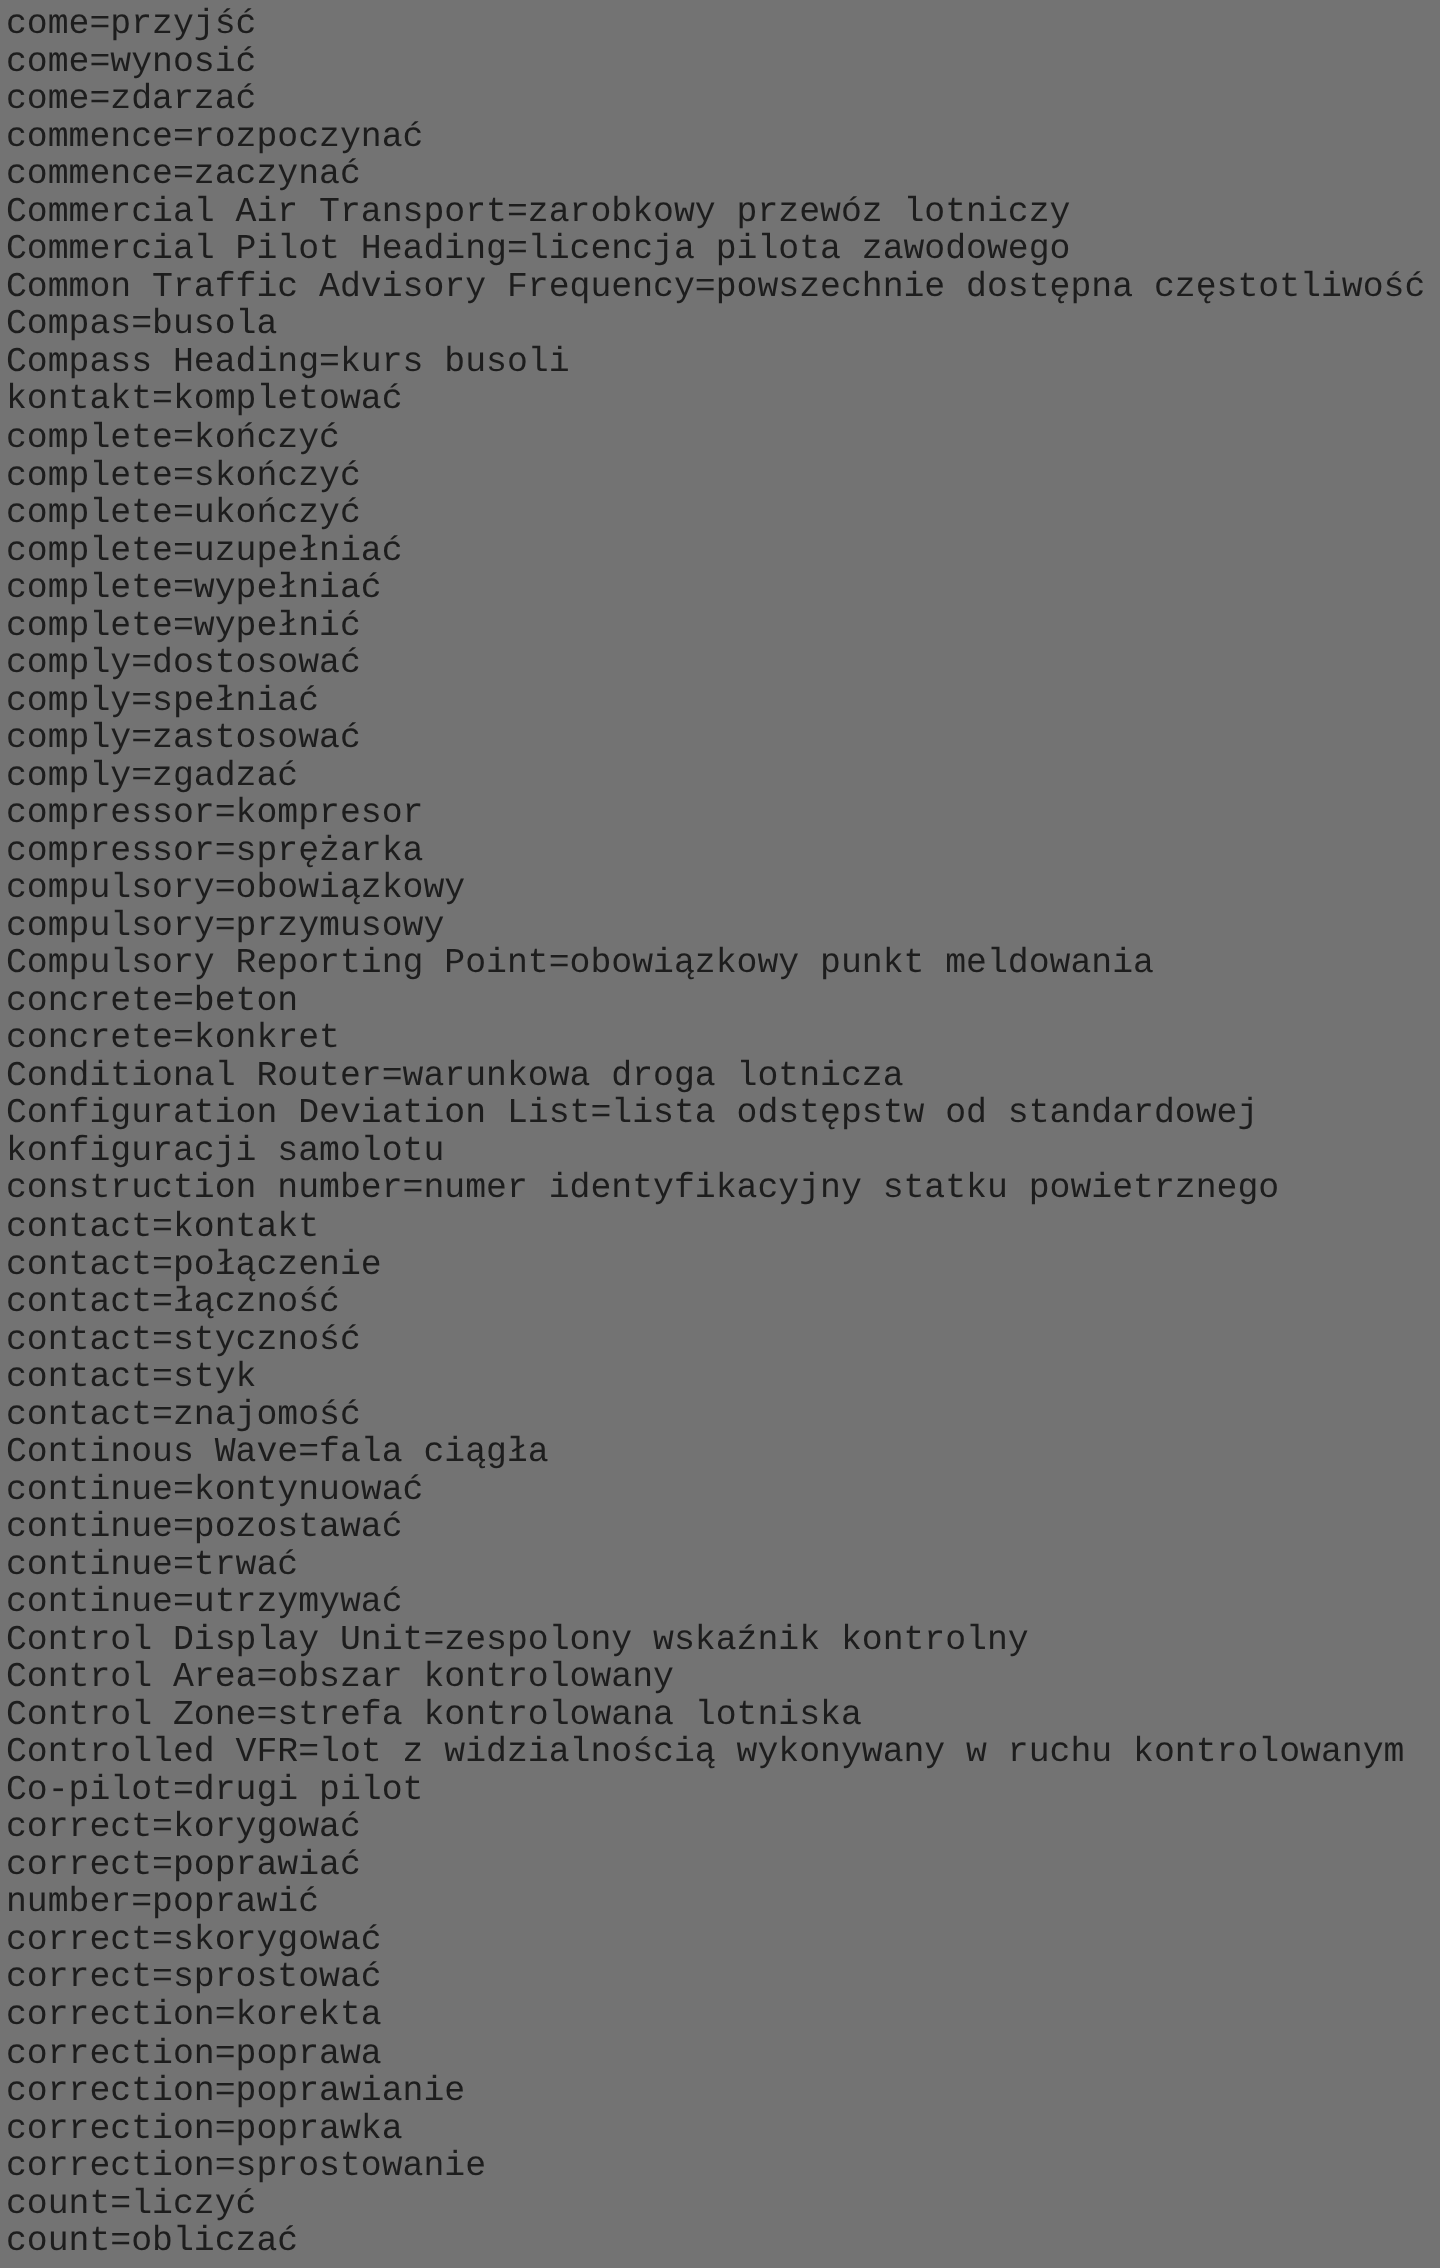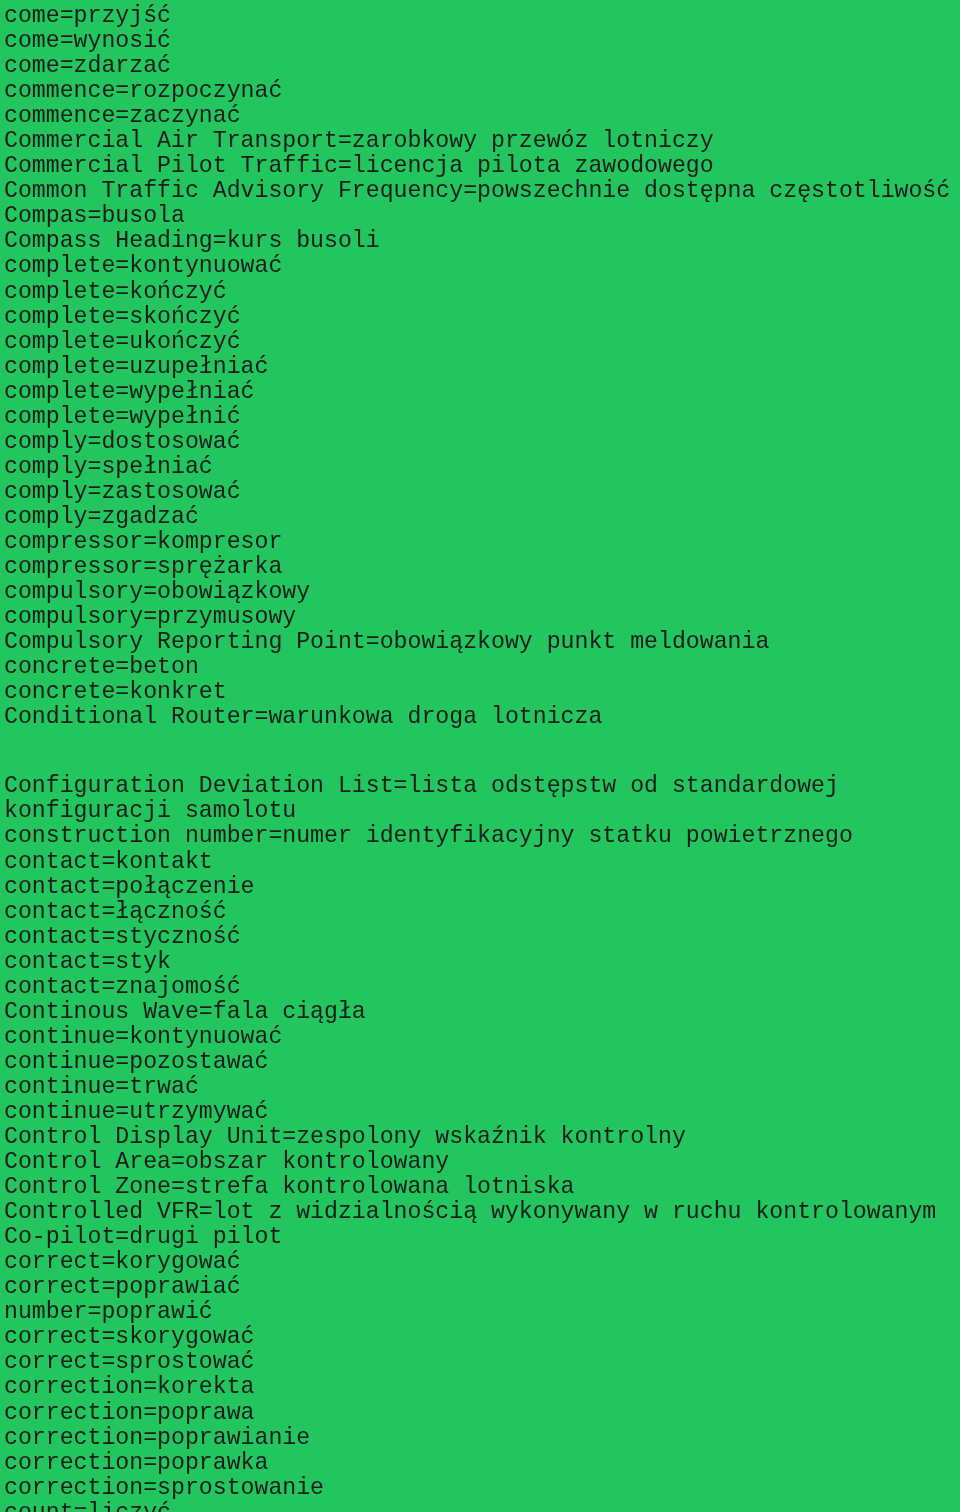--- a/index.html
+++ b/index.html
@@ -34,39 +34,38 @@
     white-space: pre;
     letter-spacing: 0px;
     margin: 0;
     padding: 0;
     -webkit-font-smoothing: antialiased;
   }
   
   .entry.wrap {
     white-space: pre-wrap;
     word-break: break-word;
-    margin-top: 44px;
   }
 </style>
 </head>
 <body>
 
-<div id="glossary-page" style="background: #22c55e; color: rgb(29, 29, 29);">
+<div id="glossary-page" style="background: #737373; color: rgb(29, 29, 29);">
   <div class="entry-list">
       <div class="entry">come=przyjść</div>
       <div class="entry">come=wynosić</div>
       <div class="entry">come=zdarzać</div>
       <div class="entry">commence=rozpoczynać</div>
       <div class="entry">commence=zaczynać</div>
       <div class="entry">Commercial Air Transport=zarobkowy przewóz lotniczy</div>
-      <div class="entry">Commercial Pilot Traffic=licencja pilota zawodowego</div>
+      <div class="entry">Commercial Pilot Heading=licencja pilota zawodowego</div>
       <div class="entry">Common Traffic Advisory Frequency=powszechnie dostępna częstotliwość</div>
       <div class="entry">Compas=busola</div>
       <div class="entry">Compass Heading=kurs busoli</div>
-      <div class="entry">complete=kontynuować</div>
+      <div class="entry">kontakt=kompletować</div>
       <div class="entry">complete=kończyć</div>
       <div class="entry">complete=skończyć</div>
       <div class="entry">complete=ukończyć</div>
       <div class="entry">complete=uzupełniać</div>
       <div class="entry">complete=wypełniać</div>
       <div class="entry">complete=wypełnić</div>
       <div class="entry">comply=dostosować</div>
       <div class="entry">comply=spełniać</div>
       <div class="entry">comply=zastosować</div>
       <div class="entry">comply=zgadzać</div>

